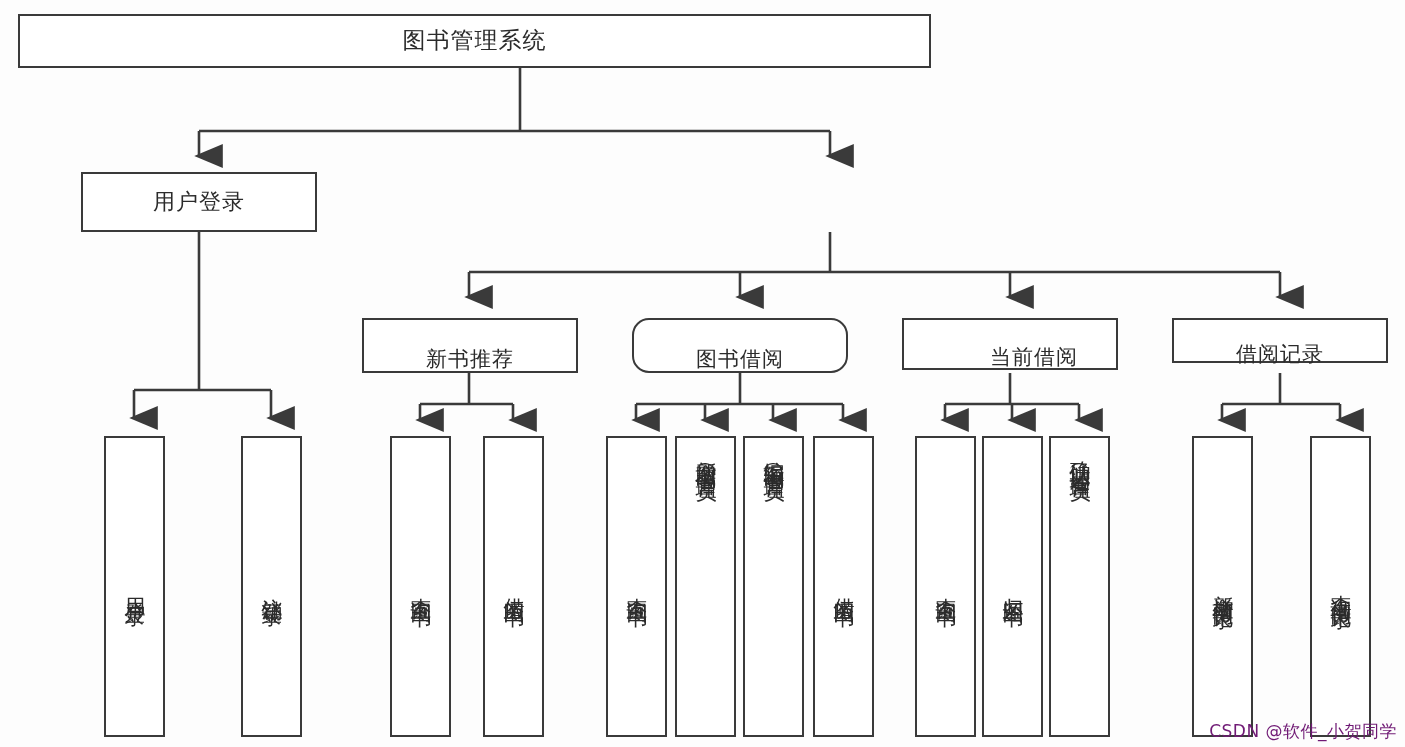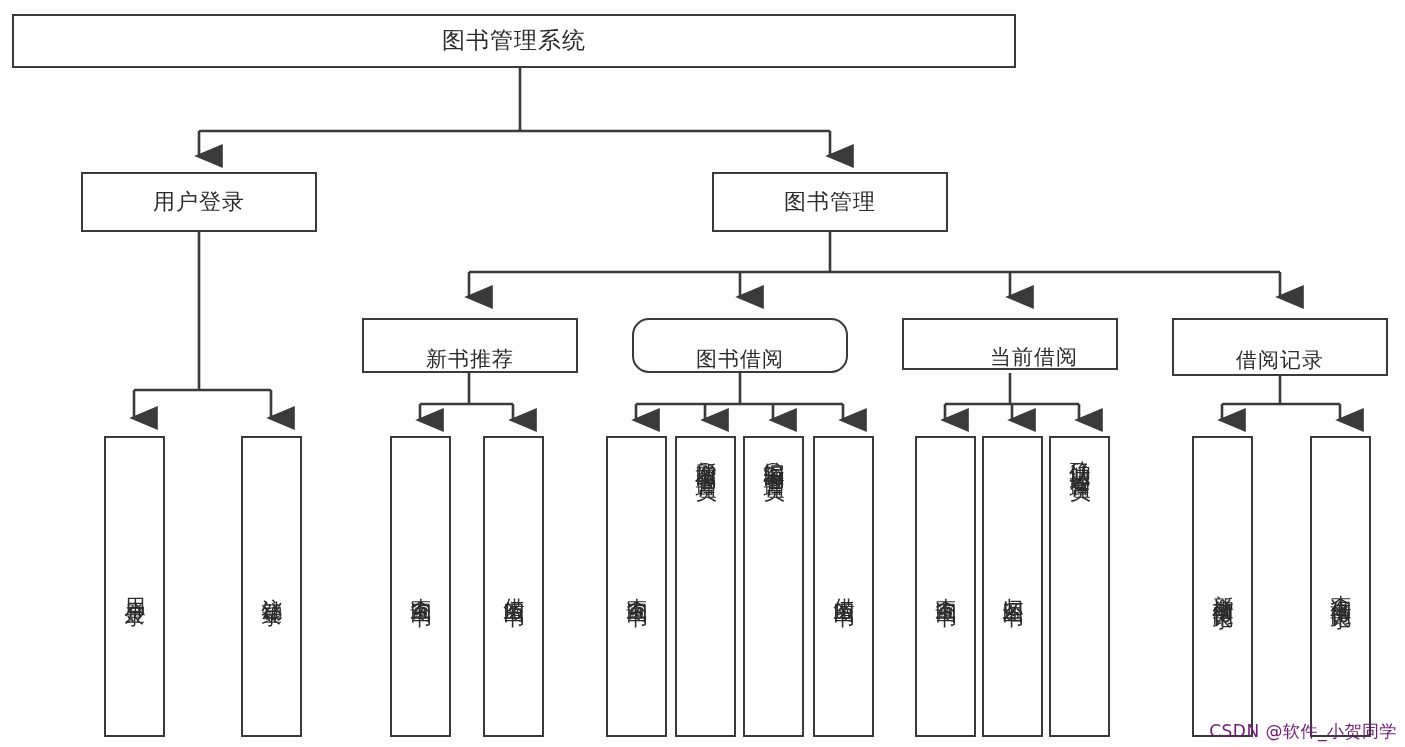--- a/index.html
+++ b/index.html
@@ -115,41 +115,38 @@
       <path d="M 1012 404 L 1012 420" marker-end="url(#arrow)"></path>
       <path d="M 1079 404 L 1079 420" marker-end="url(#arrow)"></path>
 
       <path d="M 1280 373 L 1280 404"></path>
       <path d="M 1222 404 L 1340 404"></path>
       <path d="M 1222 404 L 1222 420" marker-end="url(#arrow)"></path>
       <path d="M 1340 404 L 1340 420" marker-end="url(#arrow)"></path>
     </g>
   </svg>
 
-  <div class="node root" style="left:12px;top:14px;width:1004px;height:54px;text-align:center;">
+  <div class="node root" style="left:18px;top:14px;width:913px;height:54px;text-align:center;">
     <span class="label">图书管理系统</span>
   </div>
 
   <div class="node level2" style="left:81px;top:172px;width:236px;height:60px;">
     <span class="label">用户登录</span>
-  </div>
-  <div class="node level2" style="left:712px;top:172px;width:236px;height:60px;">
-    <span class="label">图书管理</span>
   </div>
 
   <div class="node level3" style="left:362px;top:318px;width:216px;height:55px;">
     <span class="label">新书推荐</span>
   </div>
   <div class="node level3" style="left:632px;top:318px;width:216px;height:55px;border-radius:17px;">
     <span class="label">图书借阅</span>
   </div>
   <div class="node level3" style="left:902px;top:318px;width:216px;height:52px;padding-left:48px;">
     <span class="label">当前借阅</span>
   </div>
-  <div class="node level3" style="left:1172px;top:318px;width:216px;height:58px;">
+  <div class="node level3" style="left:1172px;top:318px;width:216px;height:45px;">
     <span class="label">借阅记录</span>
   </div>
 
   <div class="node leaf centered" style="left:104px;top:436px;width:61px;height:301px;">
     <span class="label">用户登录</span>
   </div>
   <div class="node leaf centered" style="left:241px;top:436px;width:61px;height:301px;">
     <span class="label">注销登录</span>
   </div>
 

